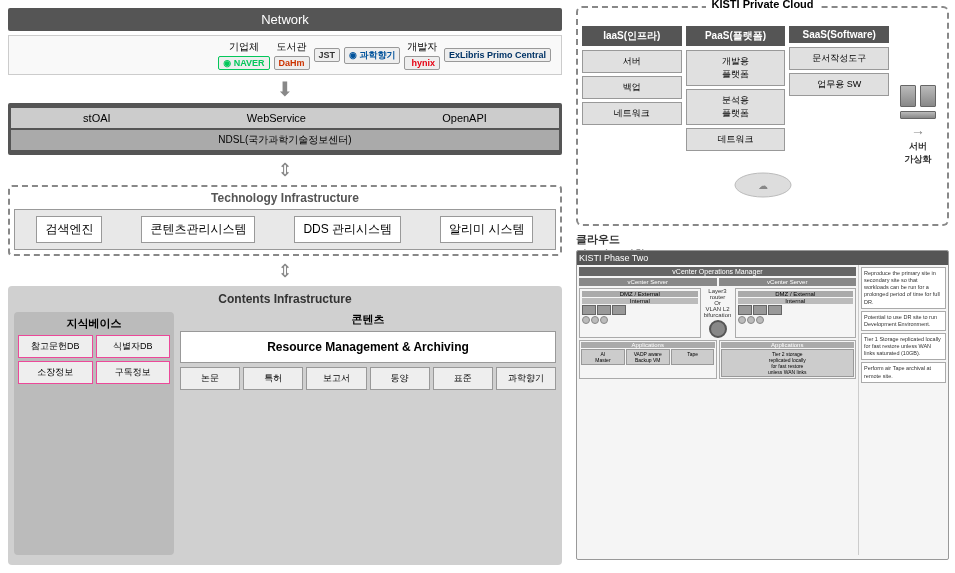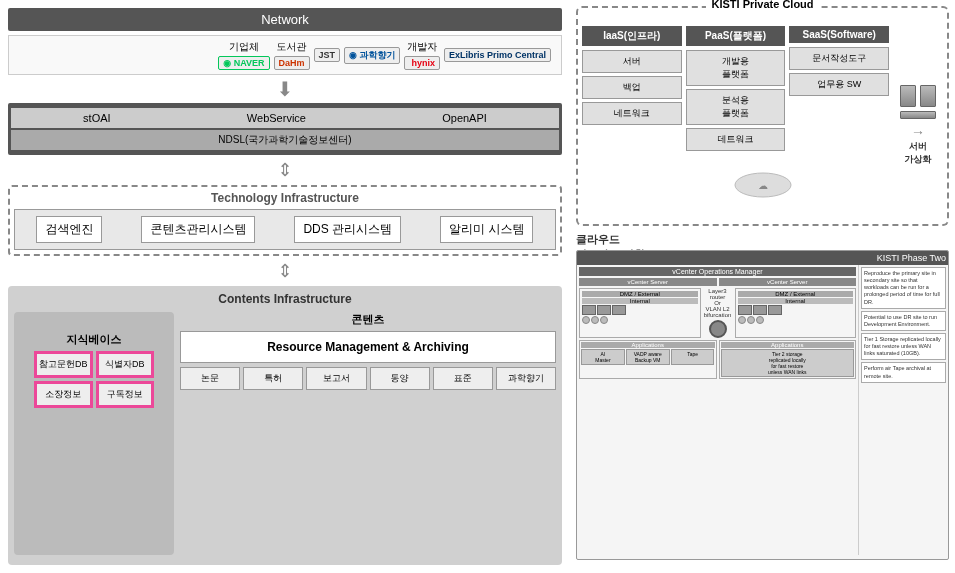--- a/index.html
+++ b/index.html
@@ -169,38 +169,38 @@
       margin-bottom: 6px;
     }
     .contents-inner {
       display: flex;
       gap: 6px;
       height: calc(100% - 24px);
     }
     .knowledge-base {
       background: #bbb;
       border-radius: 4px;
-      padding: 20px;
+      padding: 4px;
       width: 160px;
       flex-shrink: 0;
     }
     .kb-title {
       text-align: center;
       font-size: 11px;
       font-weight: bold;
       margin-bottom: 4px;
     }
     .kb-grid {
       display: grid;
       grid-template-columns: 1fr 1fr;
       gap: 3px;
     }
     .kb-item {
       background: #eee;
-      border: 3px solid #ec4899;
+      border: 1px solid #ec4899;
       text-align: center;
       padding: 4px 2px;
       font-size: 9px;
     }
     .contents-right {
       flex: 1;
       display: flex;
       flex-direction: column;
       gap: 4px;
     }
@@ -308,21 +308,21 @@
       background: #f5f5f5;
       width: 100%;
       height: 310px;
       margin-top: 18px;
       overflow: hidden;
       position: relative;
     }
     .phase-two-title {
       background: #555;
       color: #fff;
-      text-align: right;
+      text-align: left;
       font-size: 9px;
       padding: 2px;
     }
     .phase-two-content {
       display: flex;
       height: calc(100% - 18px);
       font-size: 7px;
       overflow: hidden;
     }
     .phase-diagram {

